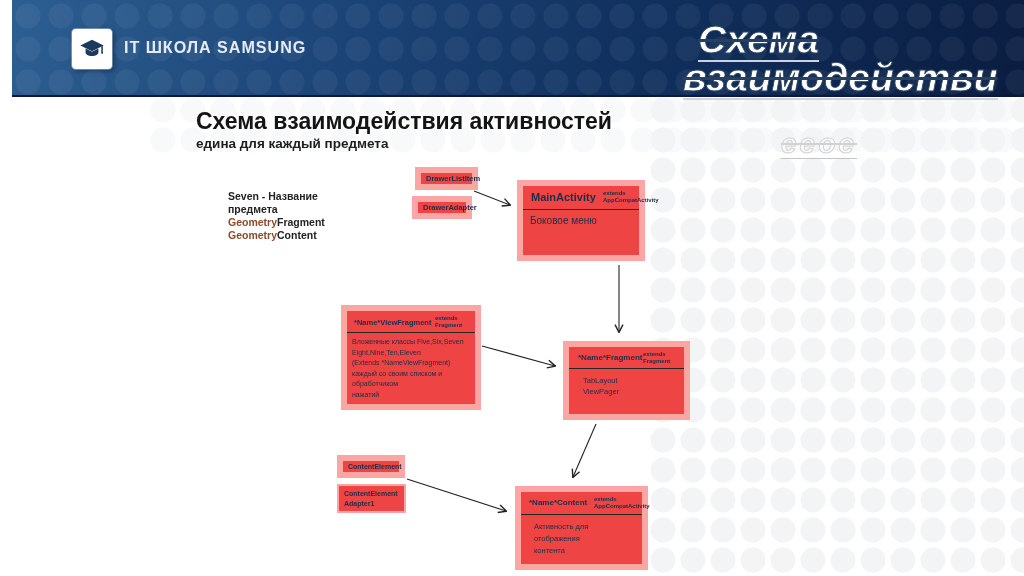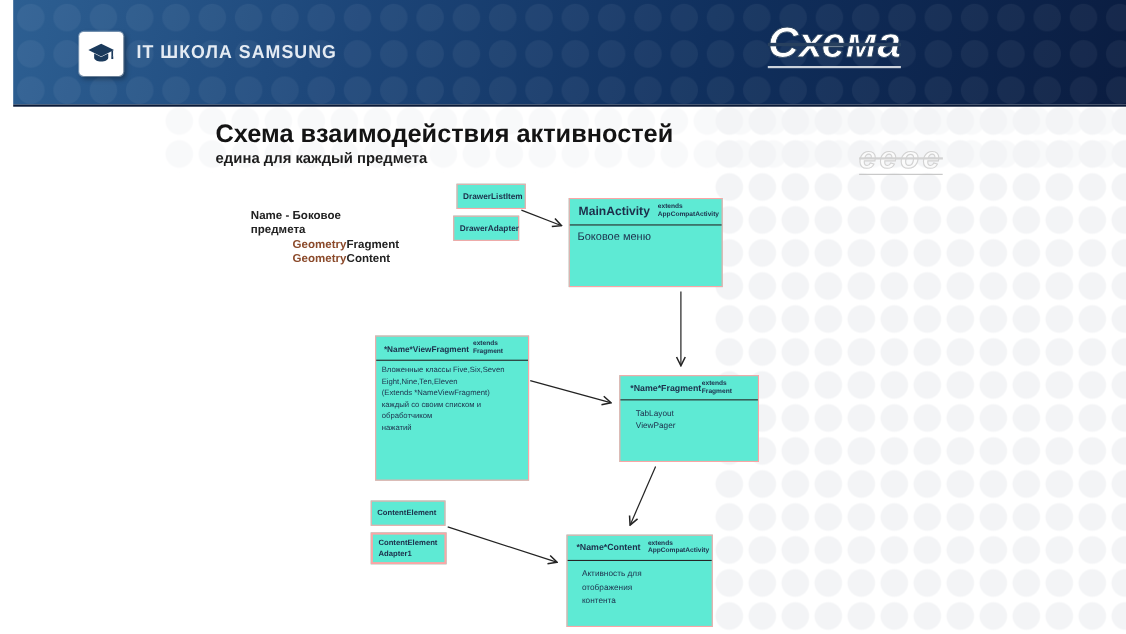--- a/index.html
+++ b/index.html
@@ -34,43 +34,43 @@
         background-image:radial-gradient(circle 13px at 15px 15px,#f3f4f6 0 12px,transparent 13px);
         background-size:30px 30px;}
   .dots-right{left:648px;top:95px;width:376px;height:481px;}
   .dots-strip{left:148px;top:95px;width:876px;height:62px;opacity:.55;}
 
   
   .heading{position:absolute;left:196px;top:108px;z-index:1;margin:0;font-size:23px;font-weight:bold;color:#141414;}
   .subheading{position:absolute;left:196px;top:136px;z-index:1;font-size:13.5px;font-weight:bold;color:#1d1d1d;}
   .note{position:absolute;left:228px;top:190px;z-index:1;font-size:10.5px;font-weight:bold;
         line-height:13px;color:#222;}
-  .note .geo{color:#8b4a2b;margin-left:38px;}
-
-  
-  .sbox,.cbox{position:absolute;z-index:1;background:#5eead4;border:1px solid #fca5a5;color:#1c2e4a;box-sizing:border-box;}
+  .note .geo{color:#8b4a2b;}
+
+  
+  .sbox,.cbox{position:absolute;z-index:1;background:#ef4444;border:6px solid #fca5a5;color:#1c2e4a;box-sizing:border-box;}
   .sbox{display:flex;align-items:center;padding-left:5px;font-size:7.5px;font-weight:bold;}
   .sbox.thick{border-width:2px;flex-direction:column;align-items:flex-start;justify-content:center;line-height:10px;}
   .cbox-head{position:relative;border-bottom:1px solid #262626;font-weight:bold;}
   .cname{position:absolute;white-space:nowrap;}
   .ext{position:absolute;font-size:6px;line-height:6.5px;font-weight:bold;}
   .ext span{display:block;}
   .cbox-body{font-weight:normal;}
   .cbox-body div{white-space:nowrap;}
 
   .box-dli{left:415px;top:167px;width:63px;height:23px;}
   .box-da{left:412px;top:196px;width:60px;height:23px;}
 
-  .box-ma{left:517px;top:180px;width:140px;height:81px;}
+  .box-ma{left:517px;top:180px;width:128px;height:81px;}
   .box-ma .cbox-head{height:23px;}
   .box-ma .cname{left:8px;top:5px;font-size:11px;}
   .box-ma .ext{left:80px;top:4px;}
   .box-ma .cbox-body{padding:5px 7px;font-size:10px;}
 
-  .box-nvf{left:341px;top:305px;width:140px;height:132px;}
+  .box-nvf{left:341px;top:305px;width:140px;height:105px;}
   .box-nvf .cbox-head{height:21px;}
   .box-nvf .cname{left:7px;top:7px;font-size:7.5px;}
   .box-nvf .ext{left:88px;top:4px;}
   .box-nvf .cbox-body{padding:4px 5px;font-size:7px;line-height:10.6px;}
 
   .box-nf{left:563px;top:341px;width:127px;height:79px;}
   .box-nf .cbox-head{height:21px;}
   .box-nf .cname{left:9px;top:6px;font-size:8px;}
   .box-nf .ext{left:74px;top:4px;}
   .box-nf .cbox-body{padding:6px 0 0 14px;font-size:7.5px;line-height:11px;}
@@ -100,27 +100,28 @@
         <path d="M12 4 L22 9 L12 14 L2 9 Z" fill="#1b3a5c"></path>
         <path d="M6.5 11.6 V15 C6.5 16.6 9 18 12 18 C15 18 17.5 16.6 17.5 15 V11.6 L12 14.4 Z" fill="#1b3a5c"></path>
         <path d="M20.6 9.5 V14.2" stroke="#1b3a5c" stroke-width="1.3" fill="none"></path>
         <rect x="19.9" y="14" width="1.5" height="2" fill="#1b3a5c"></rect>
       </svg>
     </div>
     <div class="logo-text">IT ШКОЛА SAMSUNG</div>
   </div>
 
   <div class="htitle title-l1">Схема</div>
+  <div class="htitle title-l2">взаимодействи</div>
   <div class="htitle title-l3">ееое</div>
 
   <h1 class="heading">Схема взаимодействия активностей</h1>
   <div class="subheading">едина для каждый предмета</div>
 
   <div class="note">
-    <div>Name - Боковое</div>
+    <div>Seven - Название</div>
     <div>предмета</div>
     <div><span class="geo">Geometry</span><span>Fragment</span></div>
     <div><span class="geo">Geometry</span><span>Content</span></div>
   </div>
 
   <div class="sbox box-dli">
     <span>DrawerListItem</span>
   </div>
   <div class="sbox box-da">
     <span>DrawerAdapter</span>

